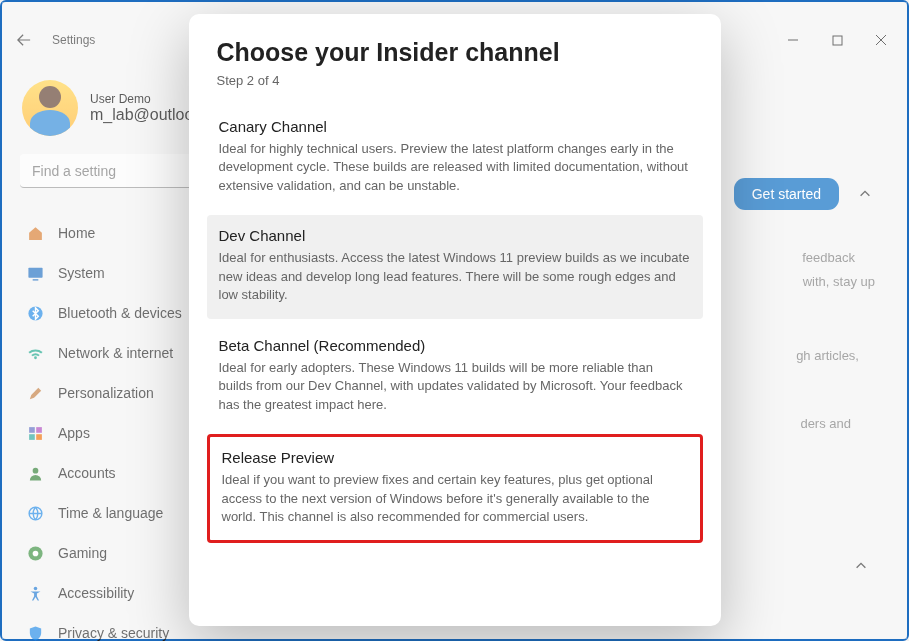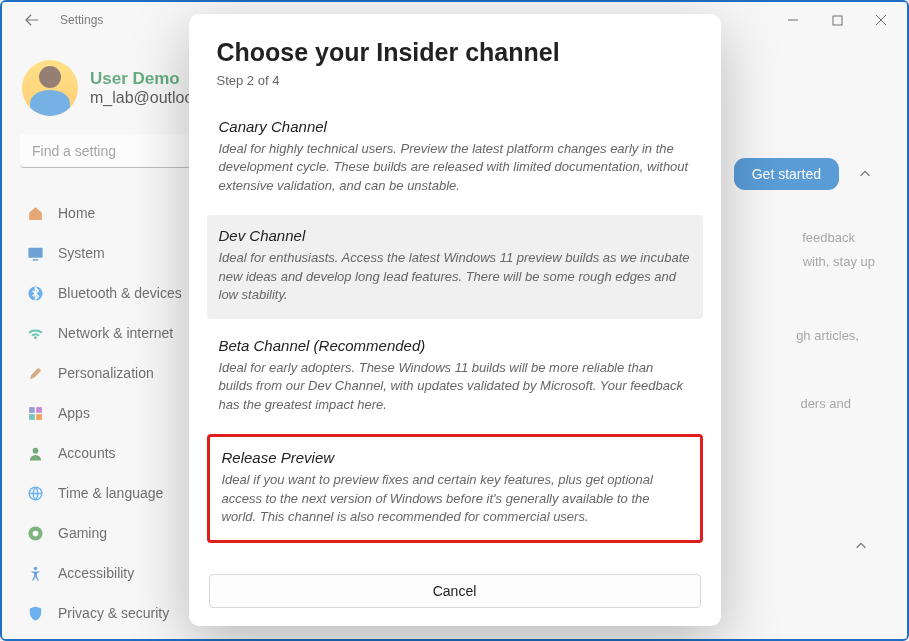--- a/index.html
+++ b/index.html
@@ -1,35 +1,35 @@
 <!DOCTYPE html>
 <html><head>
   <meta charset="utf-8">
   <style>
     * { box-sizing: border-box; margin: 0; padding: 0; font-family: "Segoe UI", Arial, sans-serif; }
     body { width: 909px; height: 641px; background: #f3f3f3; overflow: hidden; position: relative; }
 
     .window { width: 100%; height: 100%; background: #f3f3f3; border: 2px solid #1e6dc0; border-radius: 6px; position: relative; }
 
-    .titlebar { display: flex; justify-content: space-between; align-items: center; height: 36px; padding: 0 4px 0 20px; }
+    .titlebar { display: flex; justify-content: space-between; align-items: center; height: 36px; padding: 0 4px 0 12px; margin-top: 20px; }
     .titlebar-left { display: flex; align-items: center; gap: 18px; }
     .back-btn { width: 20px; height: 20px; display: flex; align-items: center; justify-content: center; cursor: pointer; }
     .title { font-size: 12px; color: #333; }
     .titlebar-right { display: flex; }
     .tb-btn { width: 44px; height: 30px; display: flex; align-items: center; justify-content: center; cursor: pointer; }
 
     .content { display: flex; height: calc(100% - 36px); }
 
     .sidebar { width: 290px; padding: 16px 14px 8px 14px; display: flex; flex-direction: column; }
     .user-block { display: flex; align-items: center; gap: 12px; padding: 6px 6px 16px 6px; }
     .avatar { width: 56px; height: 56px; border-radius: 50%; background: linear-gradient(#ffd24a,#ffb32e); display: flex; align-items: flex-end; justify-content: center; overflow: hidden; }
     .avatar-head { width: 22px; height: 22px; border-radius: 50%; background: #5d3b2a; position: relative; top: -8px;}
     .avatar-body { width: 40px; height: 26px; background: #2b88d8; border-radius: 50% 50% 0 0; }
     .avatar-inner { position: relative; width:56px; height:56px;}
-    .user-info .name { font-size: 17px; font-weight: 700; color: #15803d; }
+    .user-info .name { font-size: 12px; font-weight: 400; color: #000000; }
     .user-info .email { font-size: 16px; color: #000000; }
 
     .search-wrap { padding: 2px 4px 12px 4px; }
     .search { width: 100%; height: 34px; border: none; border-bottom: 1px solid #999; background: #fbfbfb; border-radius: 4px; padding: 0 12px; font-size: 14px; color: #555; }
 
     .nav { display: flex; flex-direction: column; gap: 2px; margin-top: 14px; }
     .nav-item { display: flex; align-items: center; gap: 14px; height: 38px; padding: 0 10px; border-radius: 4px; cursor: pointer; font-size: 14px; color: #222; }
     .nav-icon { width: 18px; height: 18px; display: flex; align-items: center; justify-content: center; }
 
     .main { flex: 1; padding: 26px 32px; position: relative; }
@@ -38,21 +38,21 @@
     .chevron-box { width:20px; height:20px; display:flex; align-items:center; justify-content:center; cursor:pointer;}
     .bg-text { color:#777; font-size:13px; position:absolute; }
 
     .overlay { position: absolute; inset: 0; background: rgba(255,255,255,0.35); display: flex; align-items: flex-start; justify-content: center; }
 
     .modal { width: 532px; background: #fff; border-radius: 10px; margin-top: 12px; box-shadow: 0 18px 60px rgba(0,0,0,0.25); padding: 24px 0 18px 0; display: flex; flex-direction: column; height: 612px; }
     .modal-header { padding: 0 28px 8px 28px; }
     .modal-title { font-size: 25px; font-weight: 600; color: #222; }
     .modal-step { font-size: 13px; color: #666; margin-top: 6px; }
 
-    .channels { padding: 10px 18px 2px 18px; flex: 1; font-style: italic; }
+    .channels { padding: 10px 18px 2px 18px; flex: 1; }
     .channel { padding: 12px 12px 14px 12px; border-radius: 4px; margin-bottom: 6px; }
     .channel.selected { background: #f0f0f0; }
     .channel.highlighted { border: 3px solid #e01e1e; margin-top: 4px;}
     .ch-title { font-size: 15px; color: #222; margin-bottom: 5px; }
     .ch-desc { font-size: 13px; color: #666; line-height: 1.42; }
 
     .modal-footer { display: flex; gap: 12px; padding: 14px 20px 0 20px; }
     .btn { flex: 1; height: 34px; border-radius: 4px; font-size: 14px; cursor: pointer; display:flex; align-items:center; justify-content:center;}
     .btn-primary { background: #0067c0; color: #fff; border: 1px solid #0059a6; }
     .btn-secondary { background: #fdfdfd; color: #222; border: 1px solid #d8d8d8; }
@@ -253,18 +253,17 @@
           <div class="ch-title">Beta Channel (Recommended)</div>
           <div class="ch-desc">Ideal for early adopters. These Windows 11 builds will be more reliable than builds from our Dev Channel, with updates validated by Microsoft. Your feedback has the greatest impact here.</div>
         </div>
         <div class="channel highlighted">
           <div class="ch-title">Release Preview</div>
           <div class="ch-desc">Ideal if you want to preview fixes and certain key features, plus get optional access to the next version of Windows before it's generally available to the world. This channel is also recommended for commercial users.</div>
         </div>
       </div>
 
       <div class="modal-footer">
-        <div class="btn btn-secondary">Cancel</div>
       </div>
     </div>
   </div>
 
 </div>
 
 </body></html>

